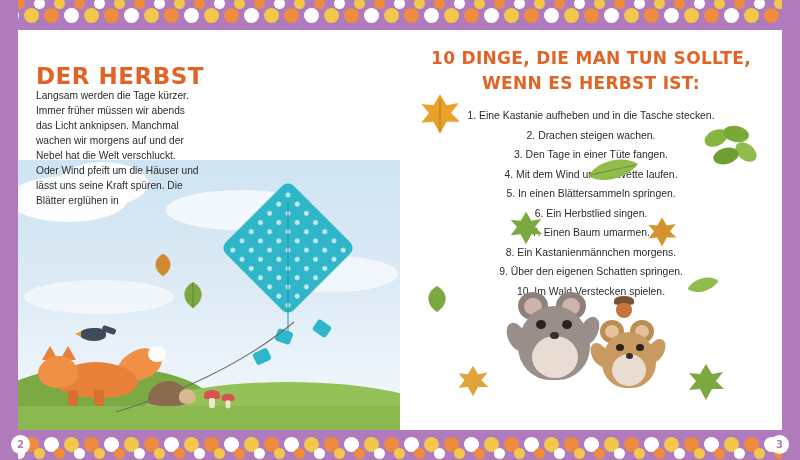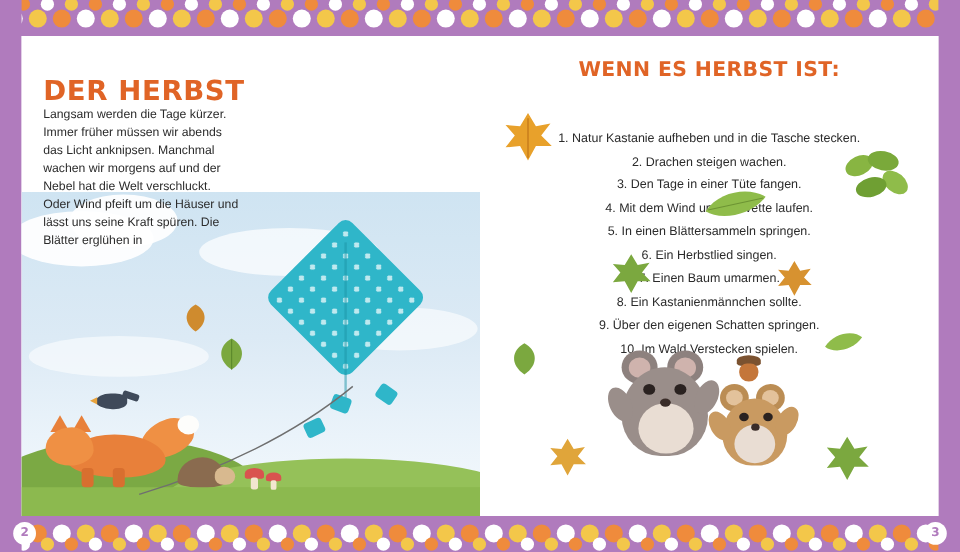--- a/index.html
+++ b/index.html
@@ -654,32 +654,33 @@
     <h1 class="left-title">Der Herbst</h1>
 
     <div class="left-cols">
       <div class="col">Langsam werden die Tage kürzer. Immer früher müssen wir abends das Licht anknipsen. Manchmal wachen wir morgens auf und der Nebel hat die Welt verschluckt. Oder Wind pfeift um die Häuser und lässt uns seine Kraft spüren. Die Blätter erglühen in</div>
     </div>
   </div>
 
   <div class="page page-right">
 
     <div class="right-title">
+      <div>10 Dinge, die man tun sollte,</div>
       <div>wenn es Herbst ist:</div>
     </div>
 
     <ul class="right-list" id="right-list">
-        <li><span class="num">1.</span><span> Natur Kastanie aufheben und in die Tasche stecken.</span></li>
+        <li><span class="num">1.</span><span> Eine Kastanie aufheben und in die Tasche stecken.</span></li>
         <li><span class="num">2.</span><span> Drachen steigen wachen.</span></li>
         <li><span class="num">3.</span><span> Den Tage in einer Tüte fangen.</span></li>
         <li><span class="num">4.</span><span> Mit dem Wind um die Wette laufen.</span></li>
         <li><span class="num">5.</span><span> In einen Blättersammeln springen.</span></li>
         <li><span class="num">6.</span><span> Ein Herbstlied singen.</span></li>
         <li><span class="num">7.</span><span> Einen Baum umarmen.</span></li>
-        <li><span class="num">8.</span><span> Ein Kastanienmännchen sollte.</span></li>
+        <li><span class="num">8.</span><span> Ein Kastanienmännchen morgens.</span></li>
         <li><span class="num">9.</span><span> Über den eigenen Schatten springen.</span></li>
         <li><span class="num">10.</span><span> Im Wald Verstecken spielen.</span></li>
       </ul>
 
     <svg class="leaf" style="left:18px; top:62px;" width="44" height="44" viewBox="0 0 40 40">
       <path d="M20 2 L26 12 L37 10 L30 19 L38 27 L26 27 L20 38 L14 27 L3 28 L10 19 L3 11 L14 12 Z" fill="#e8a12b"></path>
       <path d="M20 6 L20 36" stroke="#c4791a" stroke-width="1"></path>
     </svg>
     <svg class="leaf" style="left:300px; top:92px;" width="60" height="56" viewBox="0 0 60 56">
       <ellipse cx="16" cy="16" rx="12" ry="8" fill="#88b542" transform="rotate(-25 16 16)"></ellipse>

